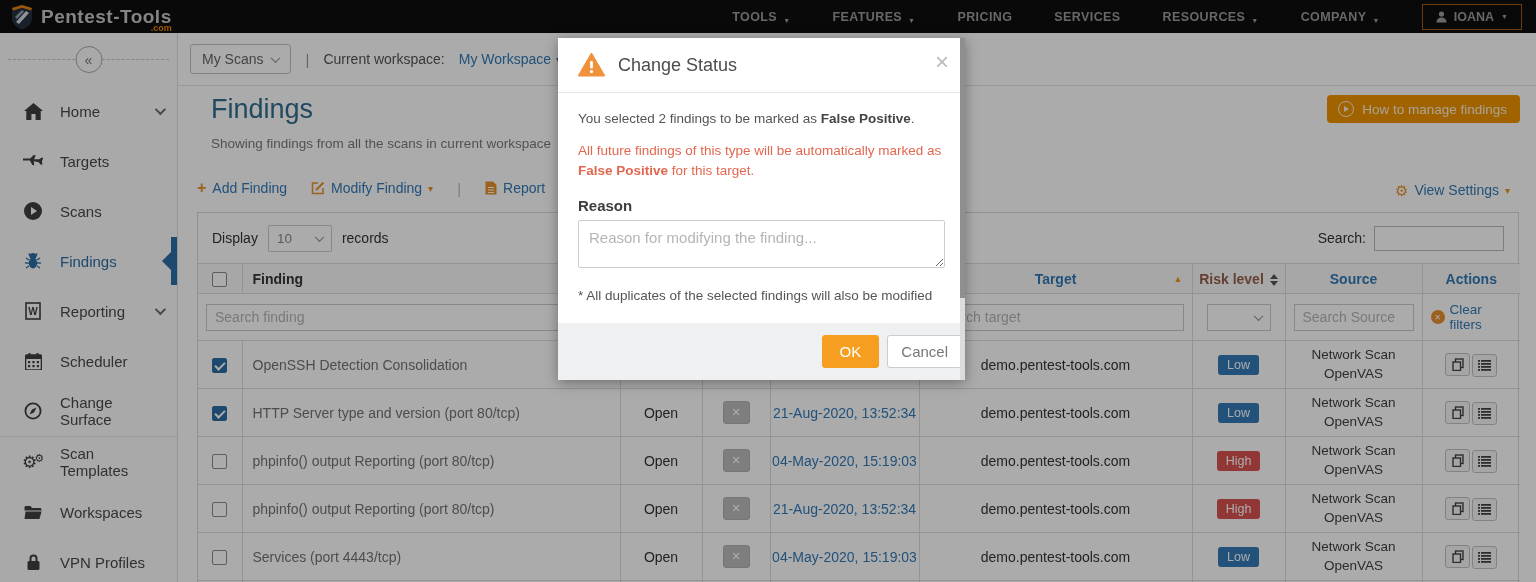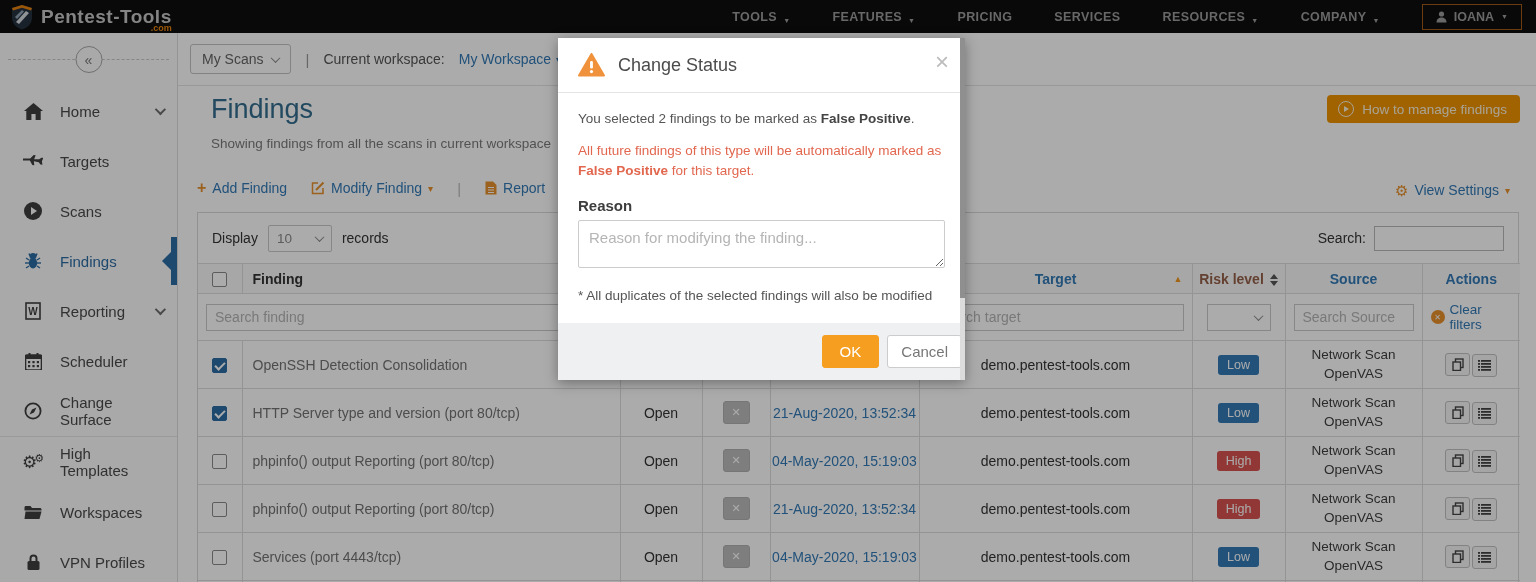--- a/index.html
+++ b/index.html
@@ -268,21 +268,21 @@
     <span>Change Surface</span>
   </div>
 
   <div class="side-divider"></div>
 
   <div class="side-item">
     <span class="side-icon gear-glyph">
       <span>⚙</span>
         <span style="font-size:11px; margin-left:-3px; margin-top:-8px;">⚙</span>
     </span>
-    <span>High Templates</span>
+    <span>Scan Templates</span>
   </div>
 
   <div class="side-item">
     <span class="side-icon">
       <svg width="18" height="15" viewBox="0 0 18 15" fill="currentColor">
         <path d="M0.5 2.5 C0.5 1.5 1.2 1 2 1 L6.5 1 L8 3 L16 3 C16.8 3 17.5 3.6 17.5 4.5 L17.5 5.5 L0.5 5.5 Z"></path>
         <path d="M1.5 6.5 L17.5 6.5 L15.5 14 L0.5 14 Z"></path>
       </svg>
     </span>
     <span>Workspaces</span>

